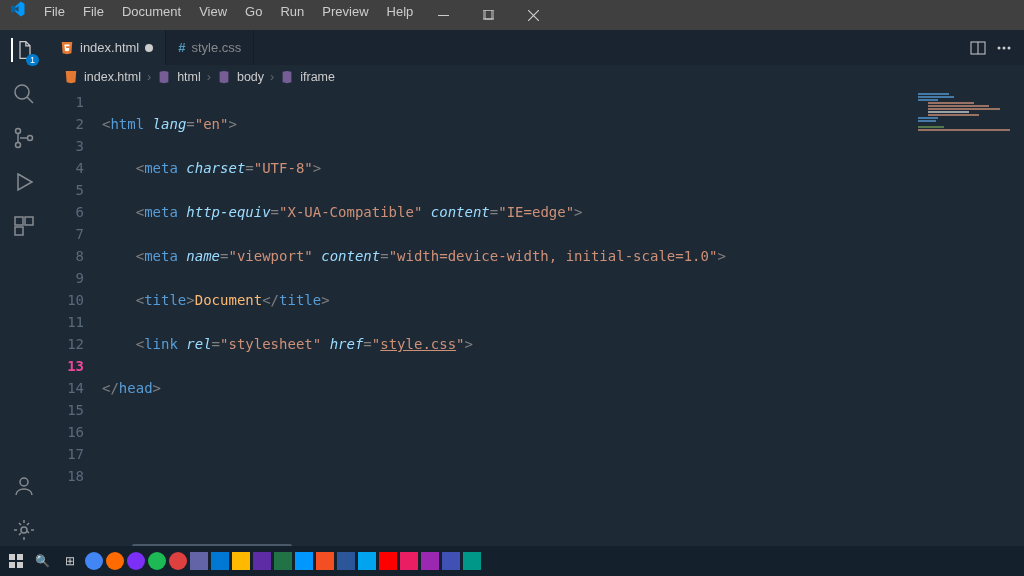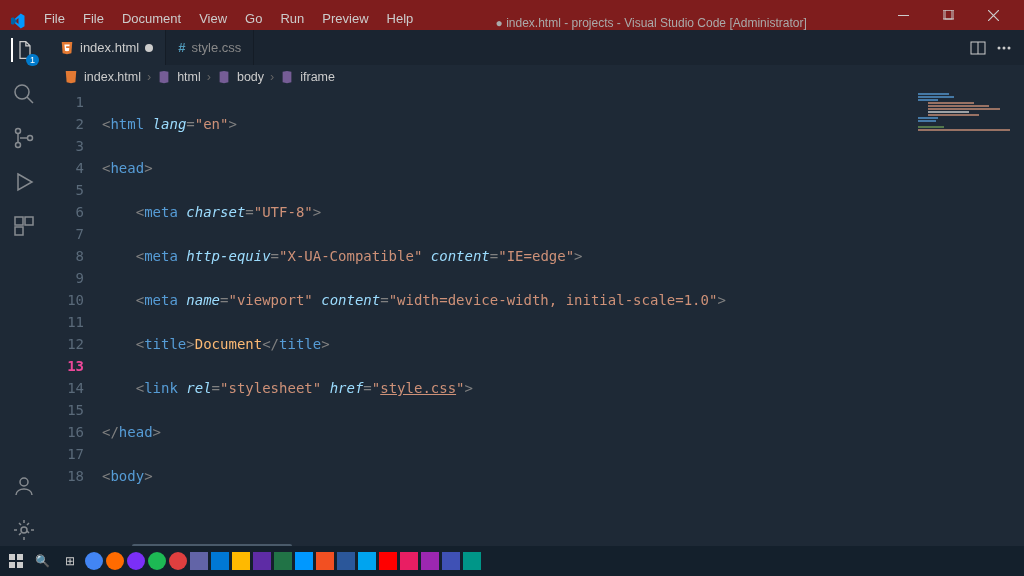--- a/index.html
+++ b/index.html
@@ -1,17 +1,17 @@
 <!DOCTYPE html>
 <html><head>
 <meta charset="utf-8">
 <style>
 * { margin: 0; padding: 0; box-sizing: border-box; }
 body { font-family: 'Segoe UI', sans-serif; background: #1e2936; color: #cccccc; width: 1024px; height: 576px; overflow: hidden; position: relative; }
-.titlebar { height: 30px; background: #7f1d1d; display: flex; align-items: flex-end; padding: 0 8px; }
+.titlebar { height: 30px; background: #404040; display: flex; align-items: flex-start; padding: 0 8px; }
 .vs-logo { width: 18px; height: 18px; margin-right: 10px; }
 .menubar { display: flex; gap: 2px; }
 .menubar span { padding: 4px 8px; font-size: 13px; cursor: pointer; }
 .title-center { flex: 1; text-align: center; font-size: 12px; color: #aaaaaa; }
 .win-controls { display: flex; gap: 0; }
 .win-btn { width: 45px; height: 30px; display: flex; align-items: center; justify-content: center; cursor: pointer; }
 .main { display: flex; height: calc(100% - 52px); }
 .activitybar { width: 48px; background: #1e2936; display: flex; flex-direction: column; align-items: center; padding-top: 8px; gap: 20px; }
 .activity-icon { width: 24px; height: 24px; display: flex; align-items: center; justify-content: center; cursor: pointer; opacity: 0.6; position: relative; }
 .activity-icon.active { opacity: 1; border-left: 2px solid #fff; margin-left: -2px; padding-left: 2px; }
@@ -63,21 +63,20 @@
   <div class="menubar">
     <span>File</span>
     <span>File</span>
     <span>Document</span>
     <span>View</span>
     <span>Go</span>
     <span>Run</span>
     <span>Preview</span>
     <span>Help</span>
   </div>
-  <div class="title-center">● index.html - projects - Visual Studio Code [Administrator]</div>
   <div class="win-controls">
     <div class="win-btn">
         <svg width="11" height="11" viewBox="0 0 11 11">
           <rect y="5" width="11" height="1" fill="#ccc"></rect>
         </svg>
       </div>
     <div class="win-btn">
         <svg width="11" height="11" viewBox="0 0 11 11">
           <rect x="0" y="0" width="9" height="9" fill="none" stroke="#ccc" stroke-width="1"></rect>
           <rect x="2" y="-2" width="9" height="9" fill="none" stroke="#ccc" stroke-width="1" transform="translate(0,2)"></rect>
@@ -206,28 +205,26 @@
           <div>12</div>
           <div class="current">13</div>
           <div>14</div>
           <div>15</div>
           <div>16</div>
           <div>17</div>
           <div>18</div>
       </div>
       <div class="code">
 <div><span class="t-punct">&lt;</span><span class="t-tag">html</span> <span class="t-attr">lang</span><span class="t-punct">=</span><span class="t-str">"en"</span><span class="t-punct">&gt;</span></div>
-<div><span class="t-punct">&lt;</span><span class="t-tag">head</span><span class="t-punct">&gt;</span></div>
 <div>    <span class="t-punct">&lt;</span><span class="t-tag">meta</span> <span class="t-attr">charset</span><span class="t-punct">=</span><span class="t-str">"UTF-8"</span><span class="t-punct">&gt;</span></div>
 <div>    <span class="t-punct">&lt;</span><span class="t-tag">meta</span> <span class="t-attr">http-equiv</span><span class="t-punct">=</span><span class="t-str">"X-UA-Compatible"</span> <span class="t-attr">content</span><span class="t-punct">=</span><span class="t-str">"IE=edge"</span><span class="t-punct">&gt;</span></div>
 <div>    <span class="t-punct">&lt;</span><span class="t-tag">meta</span> <span class="t-attr">name</span><span class="t-punct">=</span><span class="t-str">"viewport"</span> <span class="t-attr">content</span><span class="t-punct">=</span><span class="t-str">"width=device-width, initial-scale=1.0"</span><span class="t-punct">&gt;</span></div>
 <div>    <span class="t-punct">&lt;</span><span class="t-tag">title</span><span class="t-punct">&gt;</span><span class="t-txt">Document</span><span class="t-punct">&lt;/</span><span class="t-tag">title</span><span class="t-punct">&gt;</span></div>
 <div>    <span class="t-punct">&lt;</span><span class="t-tag">link</span> <span class="t-attr">rel</span><span class="t-punct">=</span><span class="t-str">"stylesheet"</span> <span class="t-attr">href</span><span class="t-punct">=</span><span class="t-str">"<span class="t-link">style.css</span>"</span><span class="t-punct">&gt;</span></div>
 <div><span class="t-punct">&lt;/</span><span class="t-tag">head</span><span class="t-punct">&gt;</span></div>
-<div><span class="t-punct">&lt;</span><span class="t-tag">body</span><span class="t-punct">&gt;</span></div>
 <div> </div>
 
 
 
 
 
 
 
       </div>
       <div class="minimap">

